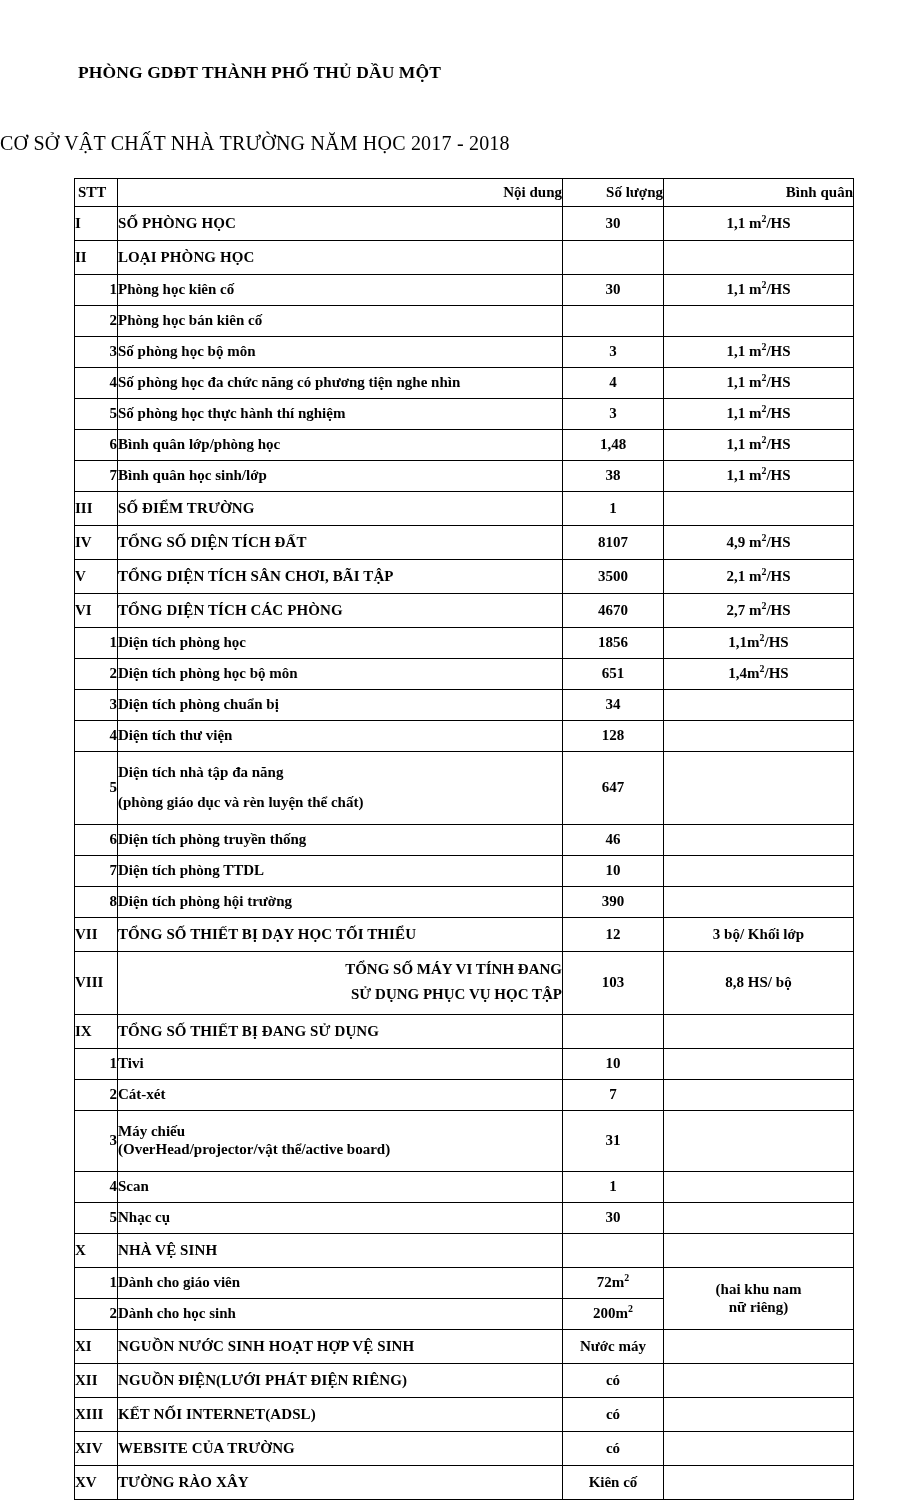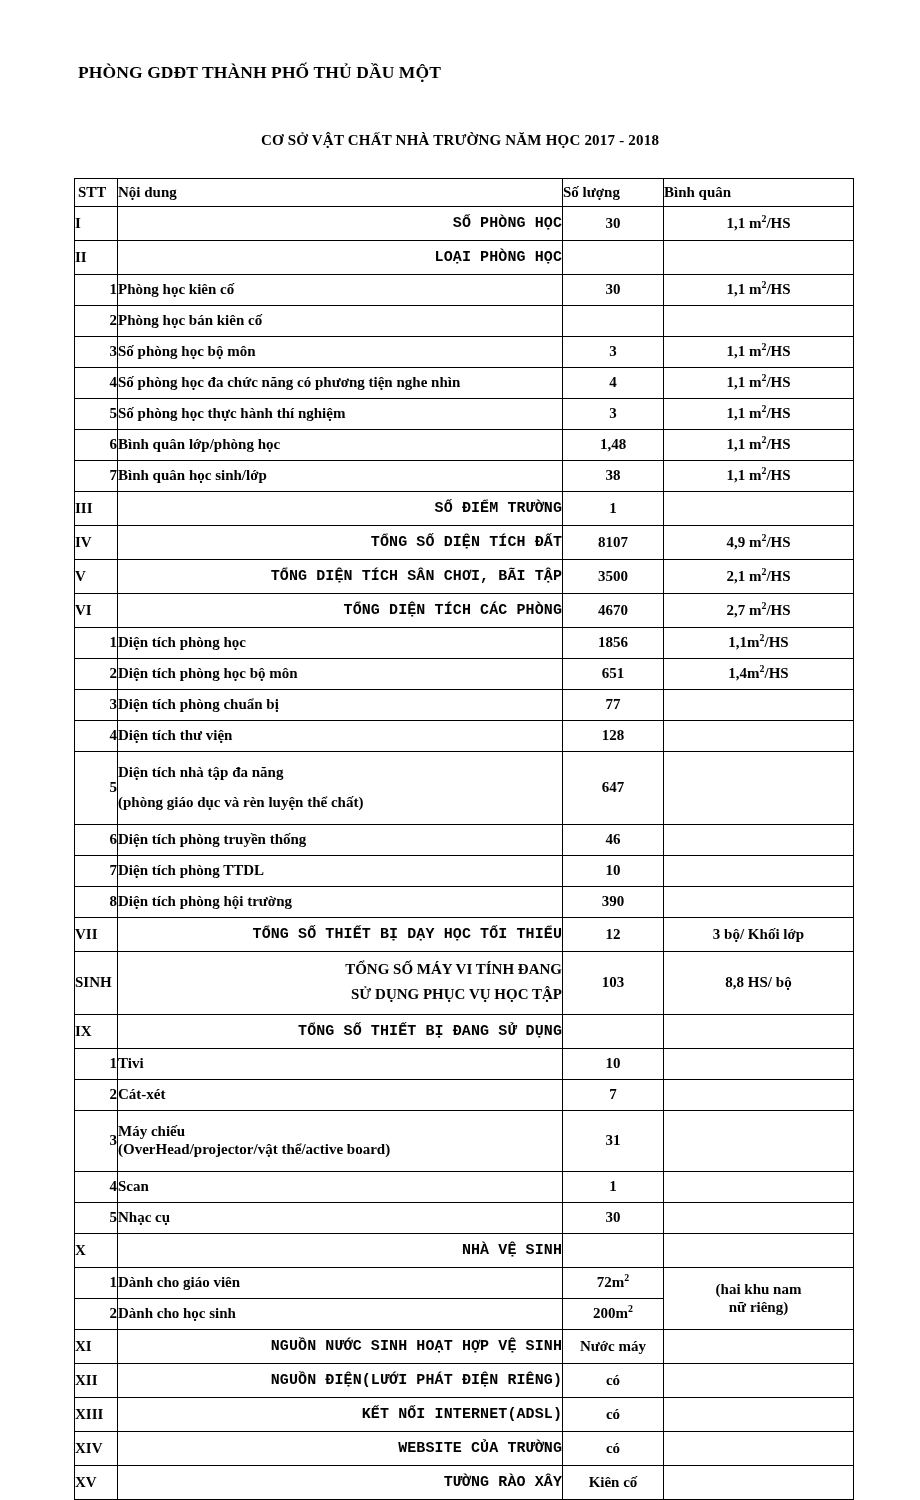--- a/index.html
+++ b/index.html
@@ -33,23 +33,22 @@
     font-weight: bold;
     line-height: 29px;
     letter-spacing: 0.1px;
     white-space: nowrap;
   }
   .doc-title {
     position: absolute;
     left: 0;
     top: 132px;
     width: 920px;
-    text-align: center;
-    font-size: 15px;
-    font-weight: bold;
+    font-size: 20px;
+    font-weight: normal;
     letter-spacing: 0.2px;
     white-space: nowrap;
   }
 
   
   .tbl-wrap {
     position: absolute;
     left: 74px;
     top: 178px;
     width: 779px;
@@ -67,45 +66,44 @@
     font-weight: bold;
     line-height: 1.18;
   }
   col.c-stt  { width: 43px; }
   col.c-noi  { width: 445px; }
   col.c-sl   { width: 101px; }
   col.c-bq   { width: 190px; }
 
   
   .hdr td {
-    text-align: left;
+    text-align: right;
     height: 27px;
     font-size: 15px;
   }
   .hdr .h-stt { text-align: left; padding-left: 3px; }
 
   
   .stt-rom {
     text-align: left;
     padding-left: 3px;
     font-size: 15.5px;
   }
   .stt-num {
     text-align: right;
     padding-right: 3px;
     font-size: 15px;
   }
 
   
   .nd-sec {
-    text-align: right;
+    text-align: left;
     padding-left: 8px;
     font-size: 16px;
     letter-spacing: 0.1px;
-    font-family: Liberation Mono, monospace;
   }
   .nd-item {
     text-align: left;
     padding-left: 2px;
     font-size: 15px;
   }
   .nd-item-sp {
     text-align: left;
     padding-left: 5px;
     font-size: 15px;
@@ -260,21 +258,21 @@
           </tr>
           <tr class="r-std">
             <td class="stt-num">2</td>
             <td class="nd-item">Diện tích phòng học bộ môn</td>
             <td class="sl">651</td>
             <td class="bq">1,4m<sup>2</sup>/HS</td>
           </tr>
           <tr class="r-std">
             <td class="stt-num">3</td>
             <td class="nd-item">Diện tích phòng chuẩn bị</td>
-            <td class="sl">77</td>
+            <td class="sl">34</td>
             <td class="bq"></td>
           </tr>
           <tr class="r-std">
             <td class="stt-num">4</td>
             <td class="nd-item">Diện tích thư viện</td>
             <td class="sl">128</td>
             <td class="bq"></td>
           </tr>
           <tr class="r-x3">
             <td class="stt-num">5</td>
@@ -303,21 +301,21 @@
             <td class="sl">390</td>
             <td class="bq"></td>
           </tr>
           <tr class="r-tall">
             <td class="stt-rom">VII</td>
             <td class="nd-sec">TỔNG SỐ THIẾT BỊ DẠY HỌC TỐI THIỂU</td>
             <td class="sl">12</td>
             <td class="bq">3 bộ/ Khối lớp</td>
           </tr>
           <tr class="r-x2">
-            <td class="stt-rom">SINH</td>
+            <td class="stt-rom">VIII</td>
             <td class="nd-sec-two">
               <span class="l1">TỔNG SỐ MÁY VI TÍNH ĐANG</span>
               <span class="l2">SỬ DỤNG PHỤC VỤ HỌC TẬP</span>
             </td>
             <td class="sl">103</td>
             <td class="bq">8,8 HS/ bộ</td>
           </tr>
           <tr class="r-tall">
             <td class="stt-rom">IX</td>
             <td class="nd-sec">TỔNG SỐ THIẾT BỊ ĐANG SỬ DỤNG</td>

